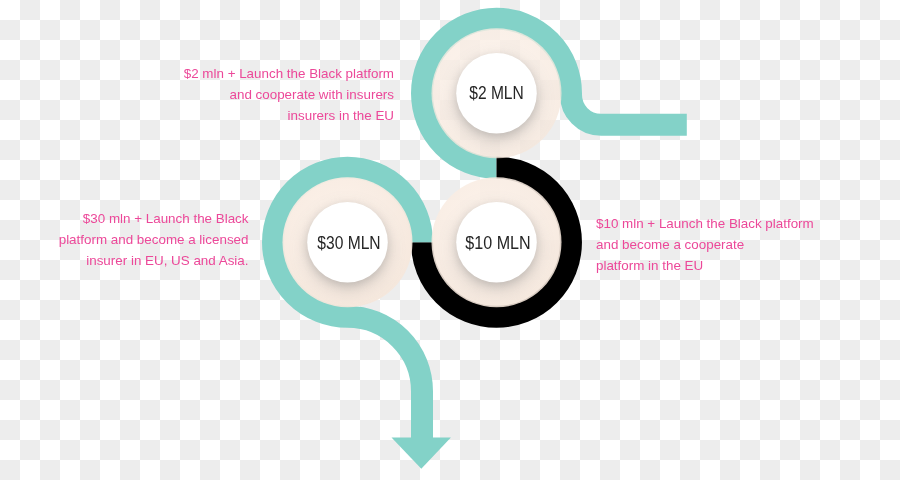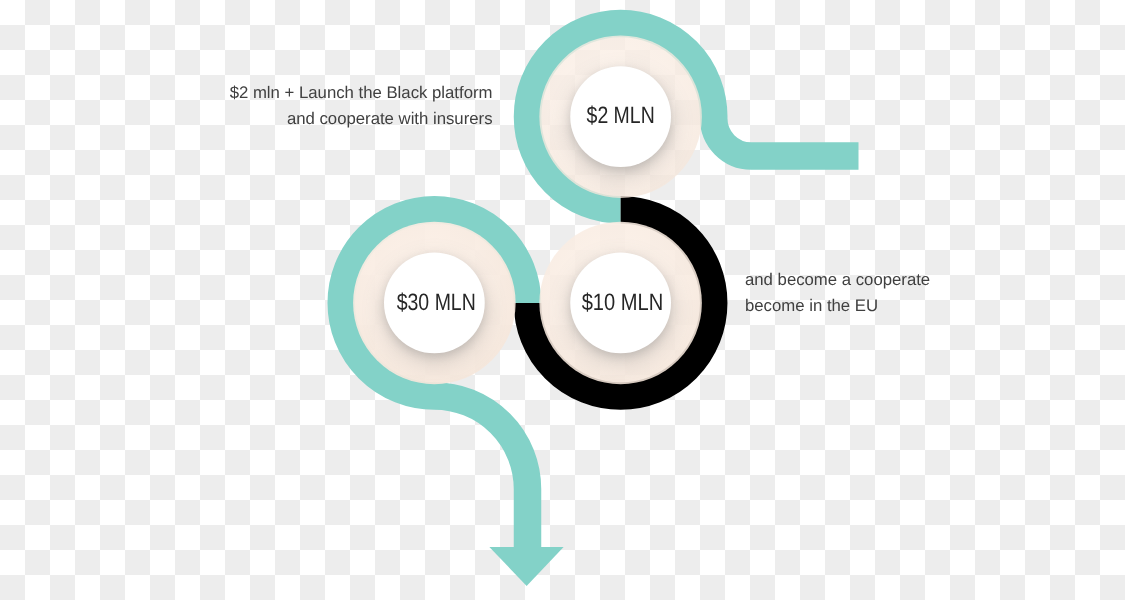--- a/index.html
+++ b/index.html
@@ -9,21 +9,21 @@
   #checker{position:absolute;inset:0;
     background-color:#ffffff;
     background-image:
       linear-gradient(45deg,#ededed 25%,transparent 25%,transparent 75%,#ededed 75%),
       linear-gradient(45deg,#ededed 25%,transparent 25%,transparent 75%,#ededed 75%);
     background-size:40px 40px;
     background-position:0 0,20px 20px;
   }
   #art{position:absolute;inset:0;}
   svg text{paint-order:stroke;}
-  .lbl{position:absolute;color:#404040;font-size:13.4px;}
+  .lbl{position:absolute;color:#ec4899;font-size:13.4px;}
   .ln{line-height:21px;white-space:nowrap;}
   .nodetext{font-family:"Liberation Sans",sans-serif;font-size:19px;fill:#262626;}
 </style>
 </head>
 <body>
 
 <div id="stage">
   <div id="checker"></div>
   <svg id="art" viewBox="0 0 900 480" width="900" height="480">
     <defs>
@@ -78,18 +78,25 @@
       <circle cx="347.5" cy="248.8" r="41" fill="#868482" opacity="0.30" filter="url(#wideShadow)"></circle>
       <circle cx="347.5" cy="245.3" r="40.0" fill="#8a8886" opacity="0.32" filter="url(#softShadow)"></circle>
       <circle cx="347.5" cy="242.3" r="40.3" fill="#ffffff"></circle>
       <text x="349.0" y="242.3" text-anchor="middle" dominant-baseline="central" class="nodetext" textLength="63.3" lengthAdjust="spacingAndGlyphs">$30 MLN</text>
     </g>
   </svg>
 
   <div class="lbl" style="left:132px;top:63.0px;width:262px;text-align:right;">
     <div class="ln">$2 mln + Launch the Black platform</div>
     <div class="ln">and cooperate with insurers</div>
+    <div class="ln">insurers in the EU</div>
+  </div>
+  <div class="lbl" style="left:30px;top:208.2px;width:218.5px;text-align:right;">
+    <div class="ln">$30 mln + Launch the Black</div>
+    <div class="ln">platform and become a licensed</div>
+    <div class="ln">insurer in EU, US and Asia.</div>
   </div>
   <div class="lbl" style="left:596px;top:213.3px;width:240px;text-align:left;">
+    <div class="ln">$10 mln + Launch the Black platform</div>
     <div class="ln">and become a cooperate</div>
-    <div class="ln">become in the EU</div>
+    <div class="ln">platform in the EU</div>
   </div>
 </div>
 
 </body></html>

